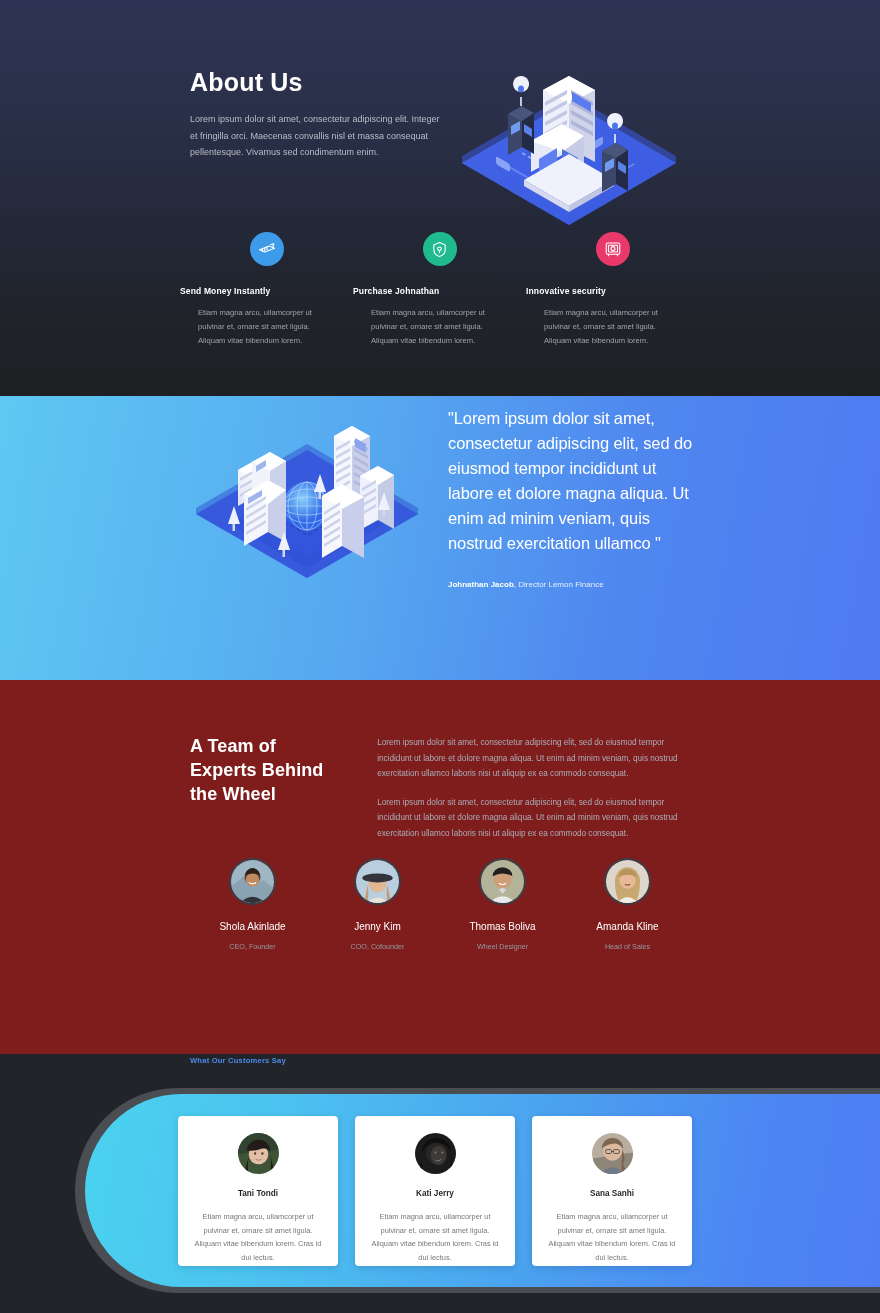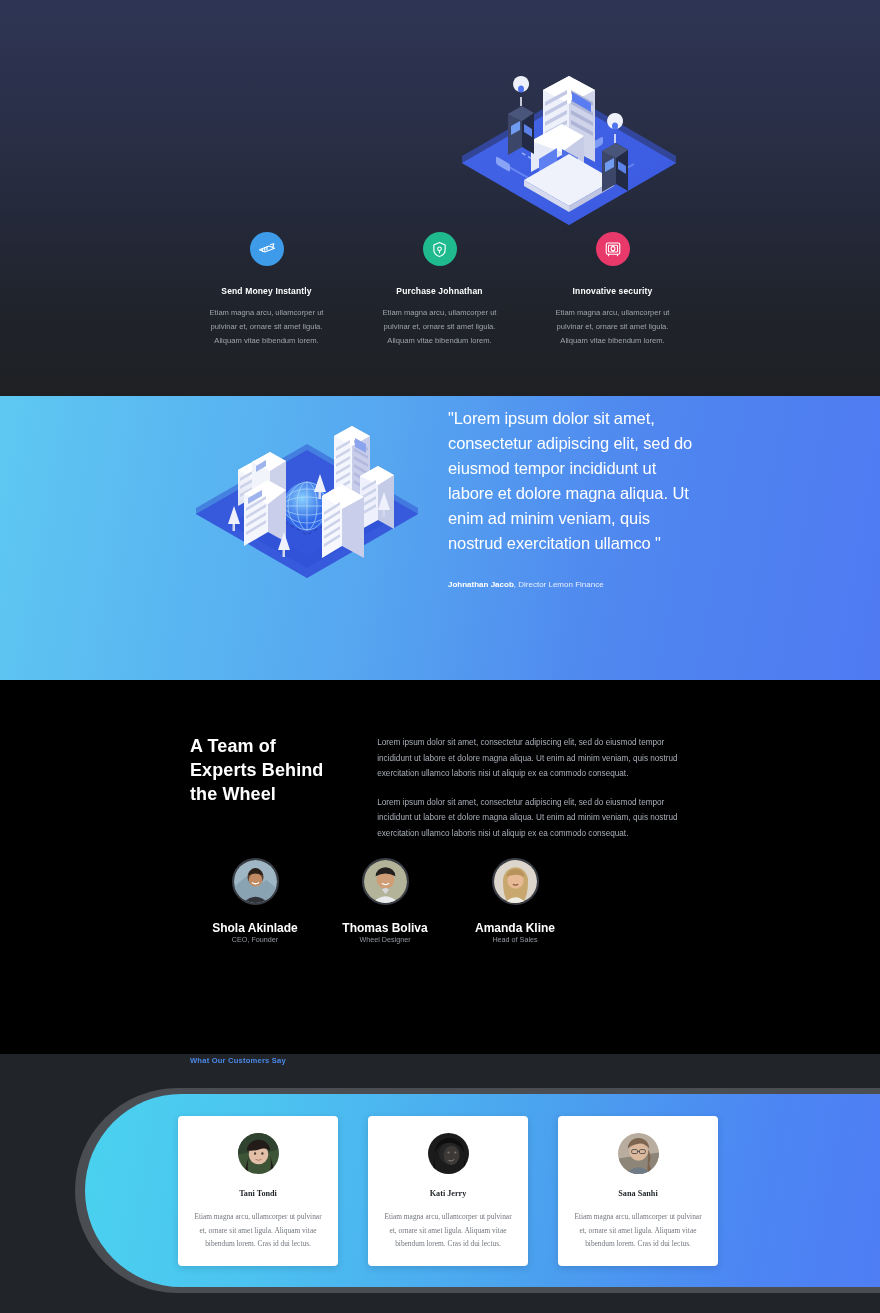--- a/index.html
+++ b/index.html
@@ -26,21 +26,21 @@
   }
   .about-text { font-size: 9px; line-height: 1.85; color: #b9bdc9; }
 
   .about-art { position: absolute; left: 444px; top: 40px; width: 250px; height: 190px; }
 
   
   .features {
     position: absolute; left: 180px; top: 232px;
     width: 520px; display: flex;
   }
-  .feature { width: 173px; text-align: center; }
+  .feature { width: 173px; text-align: left; }
   .f-icon {
     width: 34px; height: 34px; border-radius: 50%;
     margin: 0 auto 20px auto; display: flex;
     align-items: center; justify-content: center;
   }
   .f-blue  { background: #3d9be9; }
   .f-green { background: #1fbb8e; }
   .f-pink  { background: #e8396a; }
   .f-title {
     font-size: 8.5px; font-weight: 700; color: #ffffff;
@@ -57,59 +57,59 @@
   .quote-art { position: absolute; left: 182px; top: 442px; width: 250px; height: 190px; }
   .quote-box { position: absolute; left: 448px; top: 10px; width: 250px; }
   .quote-text {
     font-size: 16.5px; line-height: 1.52; color: #ffffff;
     font-weight: 400; letter-spacing: -.1px;
   }
   .quote-attr { margin-top: 24px; font-size: 8px; color: #e6eefd; }
   .quote-attr b { color: #ffffff; font-weight: 700; }
 
   
-  .sec-team { position: relative; height: 374px; background: #000000; }
+  .sec-team { position: relative; height: 374px; background: #7f1d1d; }
   .team-head { position: absolute; left: 190px; top: 735px; display: flex; width: 500px; }
   .team-title {
     width: 150px; font-size: 18px; line-height: 1.32;
     font-weight: 700; color: #ffffff; letter-spacing: .1px;
   }
   .team-para { width: 330px; margin-left: 45px; }
   .team-para p { font-size: 8.2px; line-height: 1.9; color: #a9aeb8; }
   .team-para p + p { margin-top: 13px; }
 
   .team-row { position: absolute; left: 190px; top: 858px; width: 500px; display: flex; }
   .member { width: 130px; text-align: center; }
   .m-av {
     width: 47px; height: 47px; border-radius: 50%;
     margin: 0 auto 16px auto; overflow: hidden;
     border: 2px solid #3a3f47; position: relative;
   }
-  .m-name { font-size: 12px; font-weight: 700; color: #ffffff; }
+  .m-name { font-size: 10px; font-weight: 400; color: #ffffff; margin-bottom: 10px; }
   .m-role { font-size: 7.2px; color: #9499a3; }
 
   
   .sec-cust { position: relative; height: 259px; background: #212428; }
   .cust-eyebrow {
     position: absolute; left: 190px; top: 1052px;
     font-size: 7.6px; font-weight: 700; color: #4b89e8; letter-spacing: .2px;
   }
   .cust-shadow {
     position: absolute; left: 75px; top: 1072px;
     width: 815px; height: 205px;
     background: #4a4e53;
     border-radius: 103px 0 0 103px;
   }
   .cust-panel {
     position: absolute; left: 85px; top: 1078px;
     width: 805px; height: 193px;
     background: linear-gradient(100deg, #4ad2ef 0%, #4cc4f0 22%, #4ba0ef 58%, #4c86f3 82%, #4f7df4 100%);
     border-radius: 97px 0 0 97px;
   }
-  .cards { position: absolute; left: 178px; top: 1100px; display: flex; gap: 30px; font-family: Liberation Serif, serif; }
+  .cards { position: absolute; left: 178px; top: 1100px; display: flex; gap: 17px; }
   .card {
     width: 160px; height: 150px; background: #ffffff;
     border-radius: 4px; text-align: center;
     padding: 17px 14px 0 14px;
     box-shadow: 0 2px 7px rgba(20,40,70,.18);
   }
   .c-av {
     width: 41px; height: 41px; border-radius: 50%;
     margin: 0 auto 15px auto; overflow: hidden; position: relative;
   }
@@ -119,20 +119,24 @@
   svg { display: block; }
 </style>
 </head>
 <body>
 
 <div class="page">
 
   <section class="sec-about">
     <div class="about-inner">
 
+      <div class="about-copy">
+        <div class="about-title">About Us</div>
+        <div class="about-text">Lorem ipsum dolor sit amet, consectetur adipiscing elit. Integer et fringilla orci. Maecenas convallis nisl et massa consequat pellentesque. Vivamus sed condimentum enim.</div>
+      </div>
 
       <div class="about-art">
         <svg width="250" height="190" viewBox="0 0 250 190">
           <defs>
             <linearGradient id="plat1" x1="0" y1="0" x2="1" y2="1">
               <stop offset="0" stop-color="#4f74ee"></stop>
                 <stop offset="1" stop-color="#3a5ae0"></stop>
             </linearGradient>
             <linearGradient id="twr1" x1="0" y1="0" x2="0" y2="1">
               <stop offset="0" stop-color="#ffffff"></stop>
@@ -387,20 +391,35 @@
             <circle cx="24" cy="22" r="7.5" fill="#c08b62"></circle>
             <path d="M16 17 a8 8 0 0 1 16 0 q-8 -4 -16 0z" fill="#2b2119"></path>
             <path d="M20 25 q4 3 8 0" stroke="#fff" stroke-width="1.4" fill="none"></path>
             <path d="M10 48 q14 -14 28 0 Z" fill="#2f3338"></path>
           </svg>
         </div>
         <div class="m-name">Shola Akinlade</div>
         <div class="m-role">CEO, Founder</div>
       </div>
 
+      <div class="member">
+        <div class="m-av">
+          <svg width="100%" height="100%" viewBox="0 0 48 48">
+            <rect width="48" height="48" fill="#b9cfe0"></rect>
+            <circle cx="24" cy="26" r="10" fill="#e0b894"></circle>
+            <path d="M12 22 q12 -9 24 0 q-12 4 -24 0z" fill="#2a2a30"></path>
+            <ellipse cx="24" cy="20" rx="17" ry="5" fill="#34343c"></ellipse>
+            <path d="M13 28 q2 12 -1 20 L9 48 Z" fill="#c79a6e"></path>
+            <path d="M35 28 q-2 12 1 20 L39 48 Z" fill="#c79a6e"></path>
+            <path d="M11 48 q13 -12 26 0 Z" fill="#e8e4dc"></path>
+          </svg>
+        </div>
+        <div class="m-name">Jenny Kim</div>
+        <div class="m-role">COO, Cofounder</div>
+      </div>
 
       <div class="member">
         <div class="m-av">
           <svg width="100%" height="100%" viewBox="0 0 48 48">
             <rect width="48" height="48" fill="#b3b39a"></rect>
             <circle cx="24" cy="22" r="10" fill="#cf9e76"></circle>
             <path d="M13 18 a11 10 0 0 1 22 0 q-11 -6 -22 0z" fill="#22201e"></path>
             <path d="M20 26 q4 3 8 0" stroke="#fff" stroke-width="1.3" fill="none"></path>
             <path d="M9 48 q15 -15 30 0 Z" fill="#e9eaec"></path>
             <path d="M20 33 L24 38 L28 33 L24 31 Z" fill="#d6d8db"></path>

